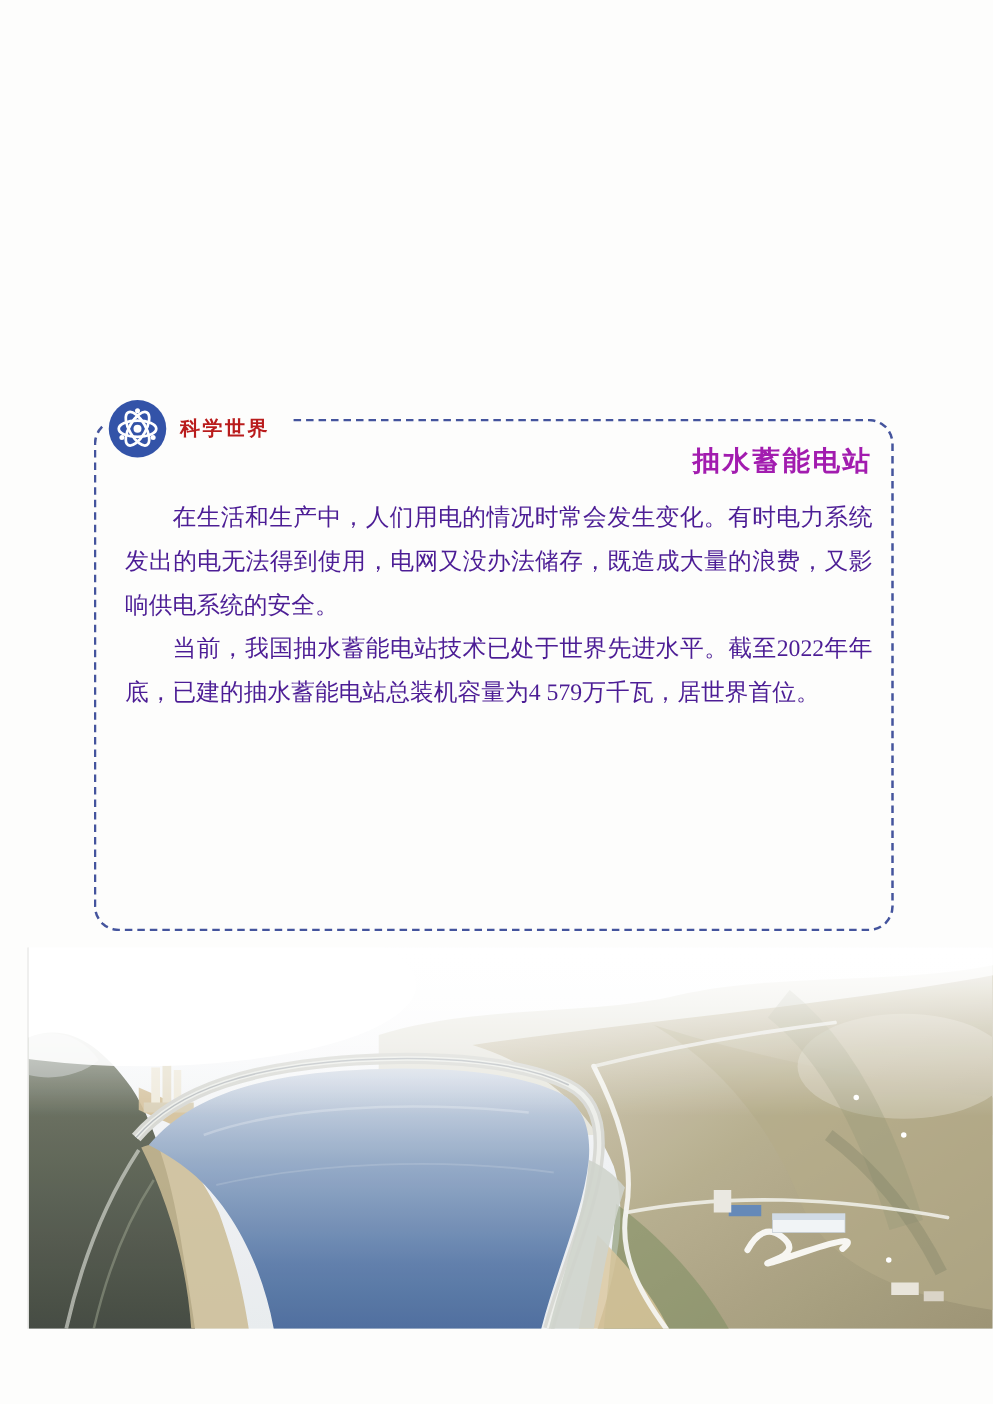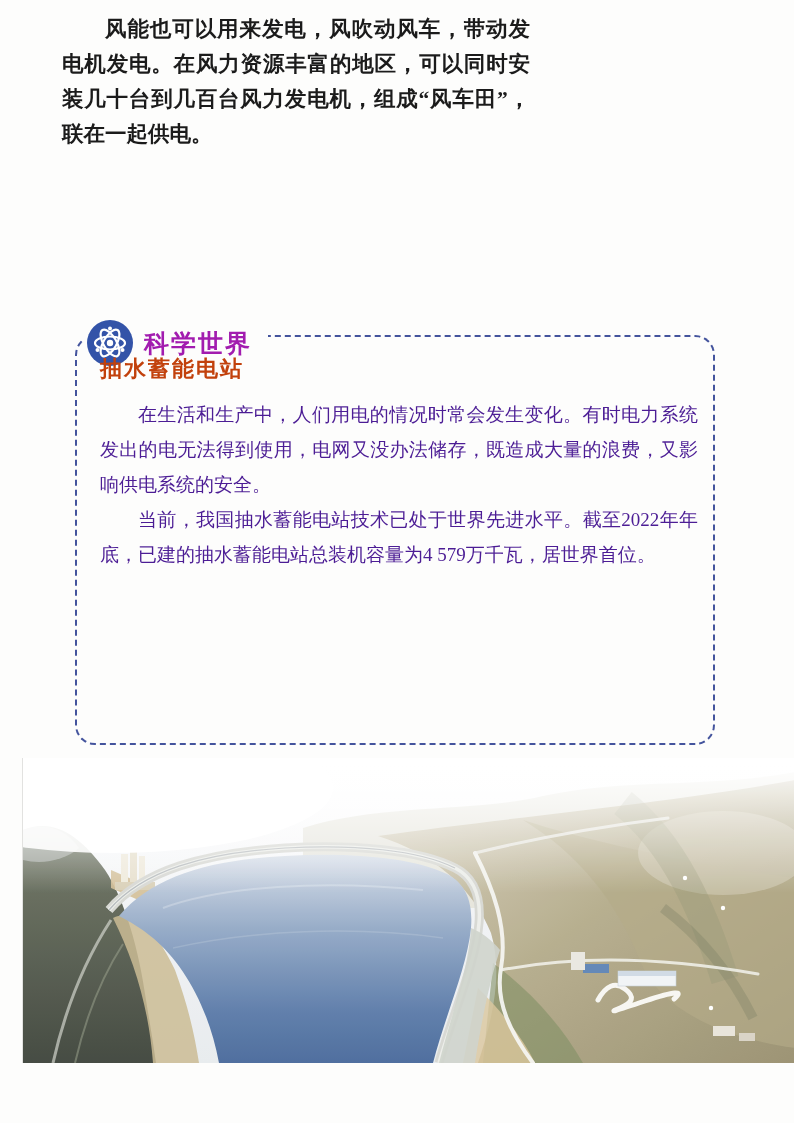--- a/index.html
+++ b/index.html
@@ -23,28 +23,28 @@
     position:absolute;left:75px;top:335px;width:640px;height:410px;
     border:2px dashed #44549d;border-radius:20px;box-sizing:border-box;
   }
   .sw-header{
     position:absolute;left:84px;top:316px;height:54px;
     display:flex;align-items:center;gap:10px;
     background:#fdfdfc;padding:0 16px 0 2px;
   }
   .sw-badge-icon{width:48px;height:48px;display:block;}
   .sw-badge-label{
-    color:#a21caf;font-weight:700;font-size:25px;letter-spacing:2px;
+    color:#b91c1c;font-weight:700;font-size:16px;letter-spacing:2px;
     font-family:"Liberation Sans", sans-serif;
   }
   .sw-content{
     position:absolute;left:100px;top:354px;width:598px;
   }
   .sw-title{
-    text-align:left;font-size:22px;font-weight:700;color:#c2410c;
+    text-align:right;font-size:22px;font-weight:700;color:#a21caf;
     letter-spacing:2px;margin:0 0 13px 0;
     font-family:"Liberation Sans", sans-serif;
   }
   .sw-content p{
     margin:0;font-size:19px;line-height:35px;color:#4c1d95;
     text-indent:2em;text-align:justify;
     font-family:"Liberation Serif", serif;
   }
 
   
@@ -58,21 +58,20 @@
   .photo{
     position:absolute;left:22px;top:758px;width:772px;height:305px;
     border-left:1px solid #e2e2e0;
   }
   .photo svg{display:block;width:100%;height:100%;}
 </style>
 </head>
 <body>
 
 <div class="main-text">
-  <p class="indent">风能也可以用来发电，风吹动风车，带动发电机发电。在风力资源丰富的地区，可以同时安装几十台到几百台风力发电机，组成“风车田”，联在一起供电。</p>
 </div>
 
 <div class="sw-box"></div>
 
 <div class="sw-header">
   <svg class="sw-badge-icon" viewBox="0 0 48 48">
     <circle cx="24" cy="24" r="23" fill="#3353a8"></circle>
     <g stroke="#ffffff" stroke-width="2.2" fill="none">
       <ellipse cx="24" cy="24" rx="15" ry="6.5"></ellipse>
       <ellipse cx="24" cy="24" rx="15" ry="6.5" transform="rotate(60 24 24)"></ellipse>

